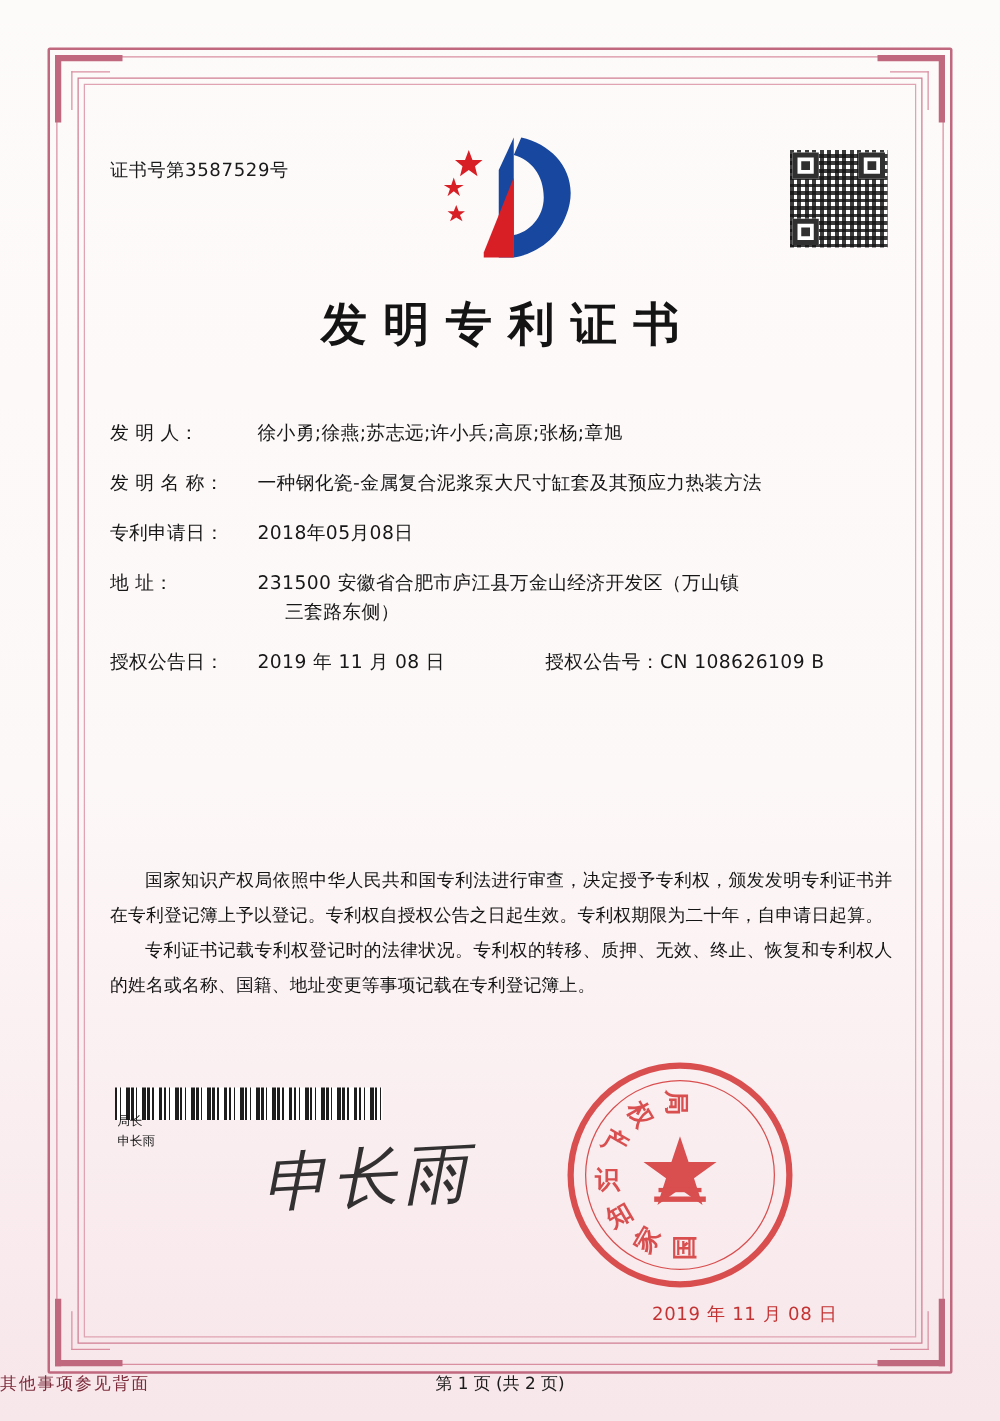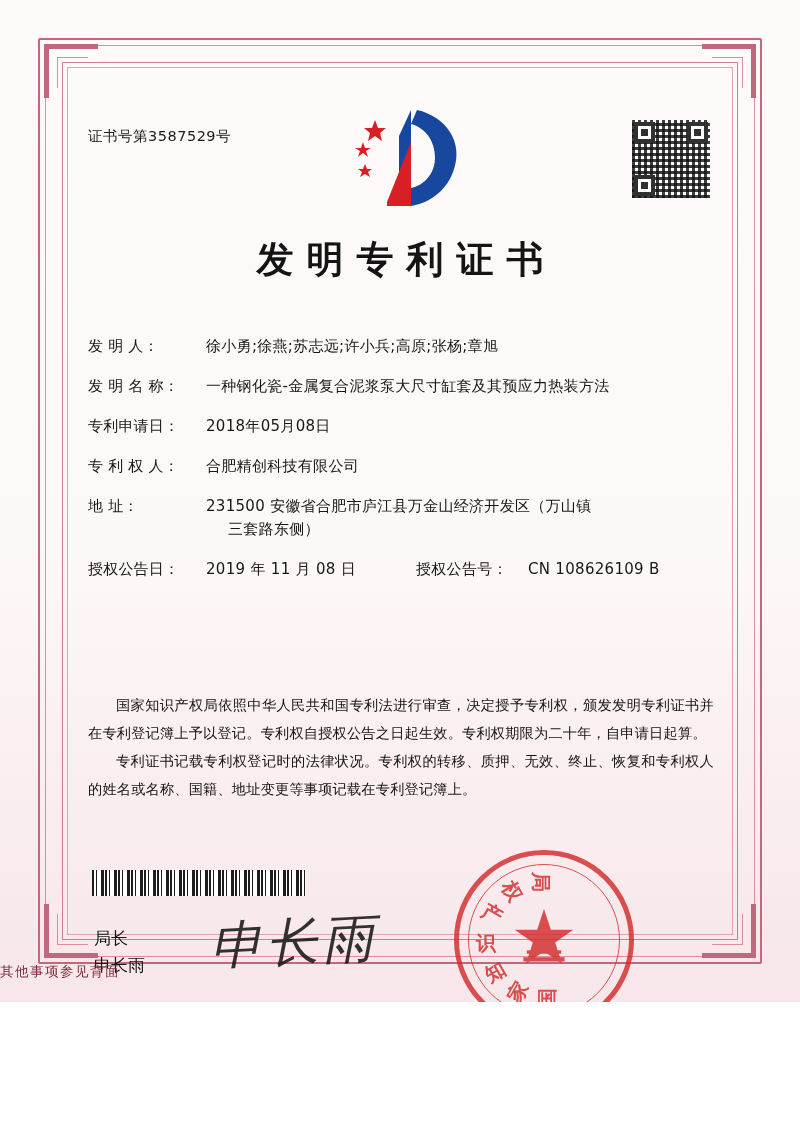--- a/index.html
+++ b/index.html
@@ -4,21 +4,21 @@
 <style>
   * { box-sizing: border-box; }
   html, body {
     margin: 0; padding: 0;
     width: 800px; height: 1137px;
     background: #ffffff;
     font-family: "DejaVu Sans", "Liberation Sans", sans-serif;
   }
   .page {
     position: relative;
-    width: 800px; height: 1002px;
+    width: 800px; height: 1137px;
     background: linear-gradient(180deg, #fdfafa 0%, #fdf8f8 55%, #faeef0 78%, #f7e6ea 100%);
     overflow: hidden;
   }
   
   .frame-outer {
     position: absolute;
     left: 38px; top: 38px; right: 38px; bottom: 38px;
     border: 2px solid #c0687e;
     border-radius: 2px;
   }
@@ -142,21 +142,21 @@
     white-space: nowrap;
     letter-spacing: 0.2px;
   }
   .row .val {
     flex: 1;
     letter-spacing: 0.3px;
   }
   .row .val .second-line { display: block; margin-left: 22px; }
   .row.two-col .val { display: flex; }
   .row.two-col .val .left { width: 210px; }
-  .row.two-col .val .lab2 { width: 112px; flex: 0 0 112px; }
+  .row.two-col .val .lab2 { width: 112px; flex: 0 0 112px; text-align: right; }
 
   .paras {
     position: absolute;
     left: 8px; right: 6px; top: 612px;
     font-size: 14.2px;
     color: #141414;
     line-height: 1.95;
     letter-spacing: 0.2px;
     text-align: justify;
   }
@@ -167,22 +167,22 @@
     position: absolute;
     left: 12px; top: 790px;
     width: 214px; height: 26px;
     background: repeating-linear-gradient(90deg,
       #1d1d1d 0 2px, #ffffff 2px 4px, #1d1d1d 4px 5px, #ffffff 5px 9px,
       #1d1d1d 9px 12px, #ffffff 12px 13px);
   }
 
   .signature-block {
     position: absolute;
-    left: 14px; top: 845px;
-    font-size: 17px;
+    left: 14px; top: 810px;
+    font-size: 10px;
     color: #141414;
     line-height: 1.6;
   }
   .sig-script {
     position: absolute;
     left: 130px; top: 828px;
     font-size: 52px;
     color: #171717;
     font-family: "DejaVu Serif", "Liberation Serif", serif;
     font-style: italic;
@@ -295,24 +295,20 @@
         <div class="lab">发 明 名 称：</div>
         <div class="val">一种钢化瓷-金属复合泥浆泵大尺寸缸套及其预应力热装方法</div>
       </div>
 
 
       <div class="row">
         <div class="lab">专利申请日：</div>
         <div class="val">2018年05月08日</div>
       </div>
 
-      <div class="row">
-        <div class="lab">专 利 权 人：</div>
-        <div class="val">合肥精创科技有限公司</div>
-      </div>
 
       <div class="row">
         <div class="lab">地 址：</div>
         <div class="val">
           <span>231500 安徽省合肥市庐江县万金山经济开发区（万山镇</span>
           <span class="second-line">三套路东侧）</span>
         </div>
       </div>
 
       <div class="row two-col">

